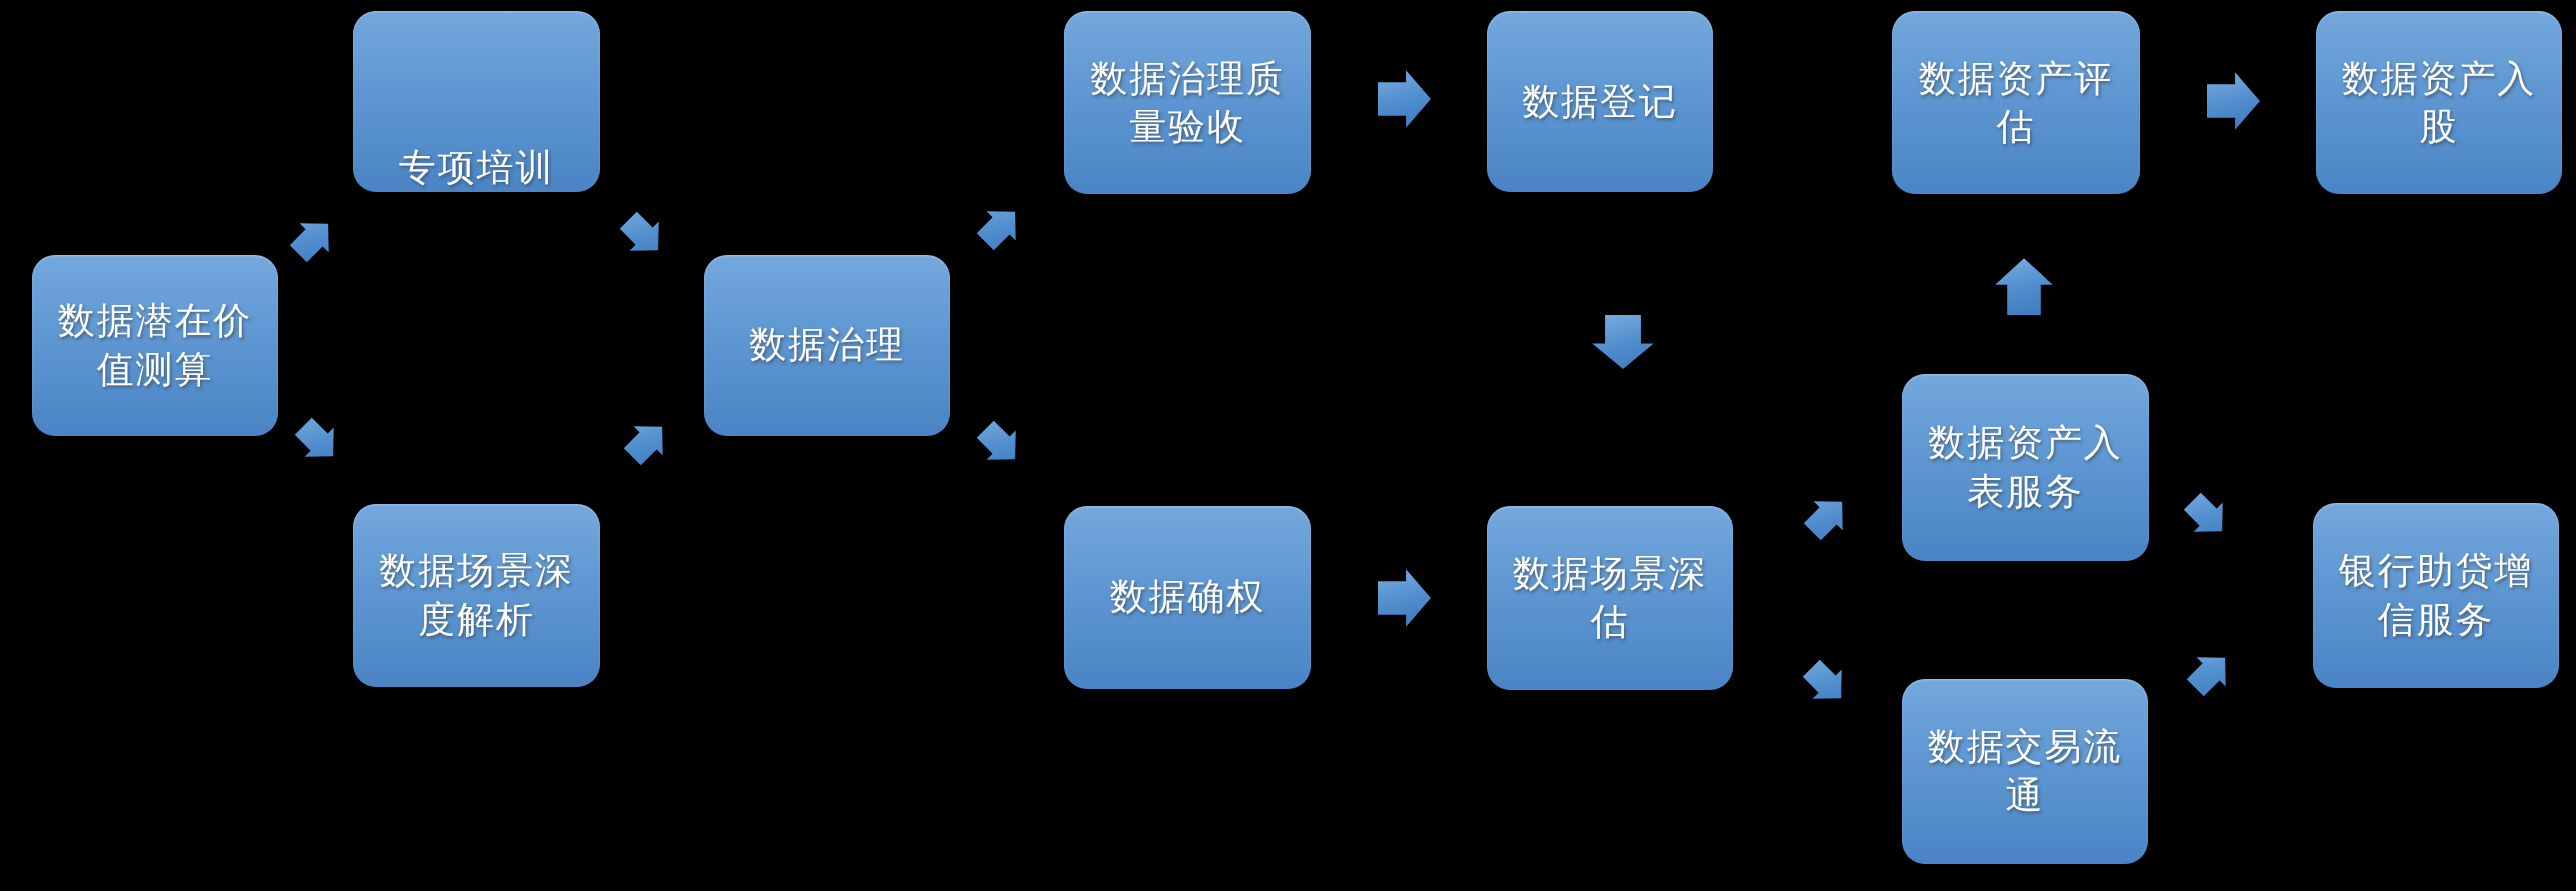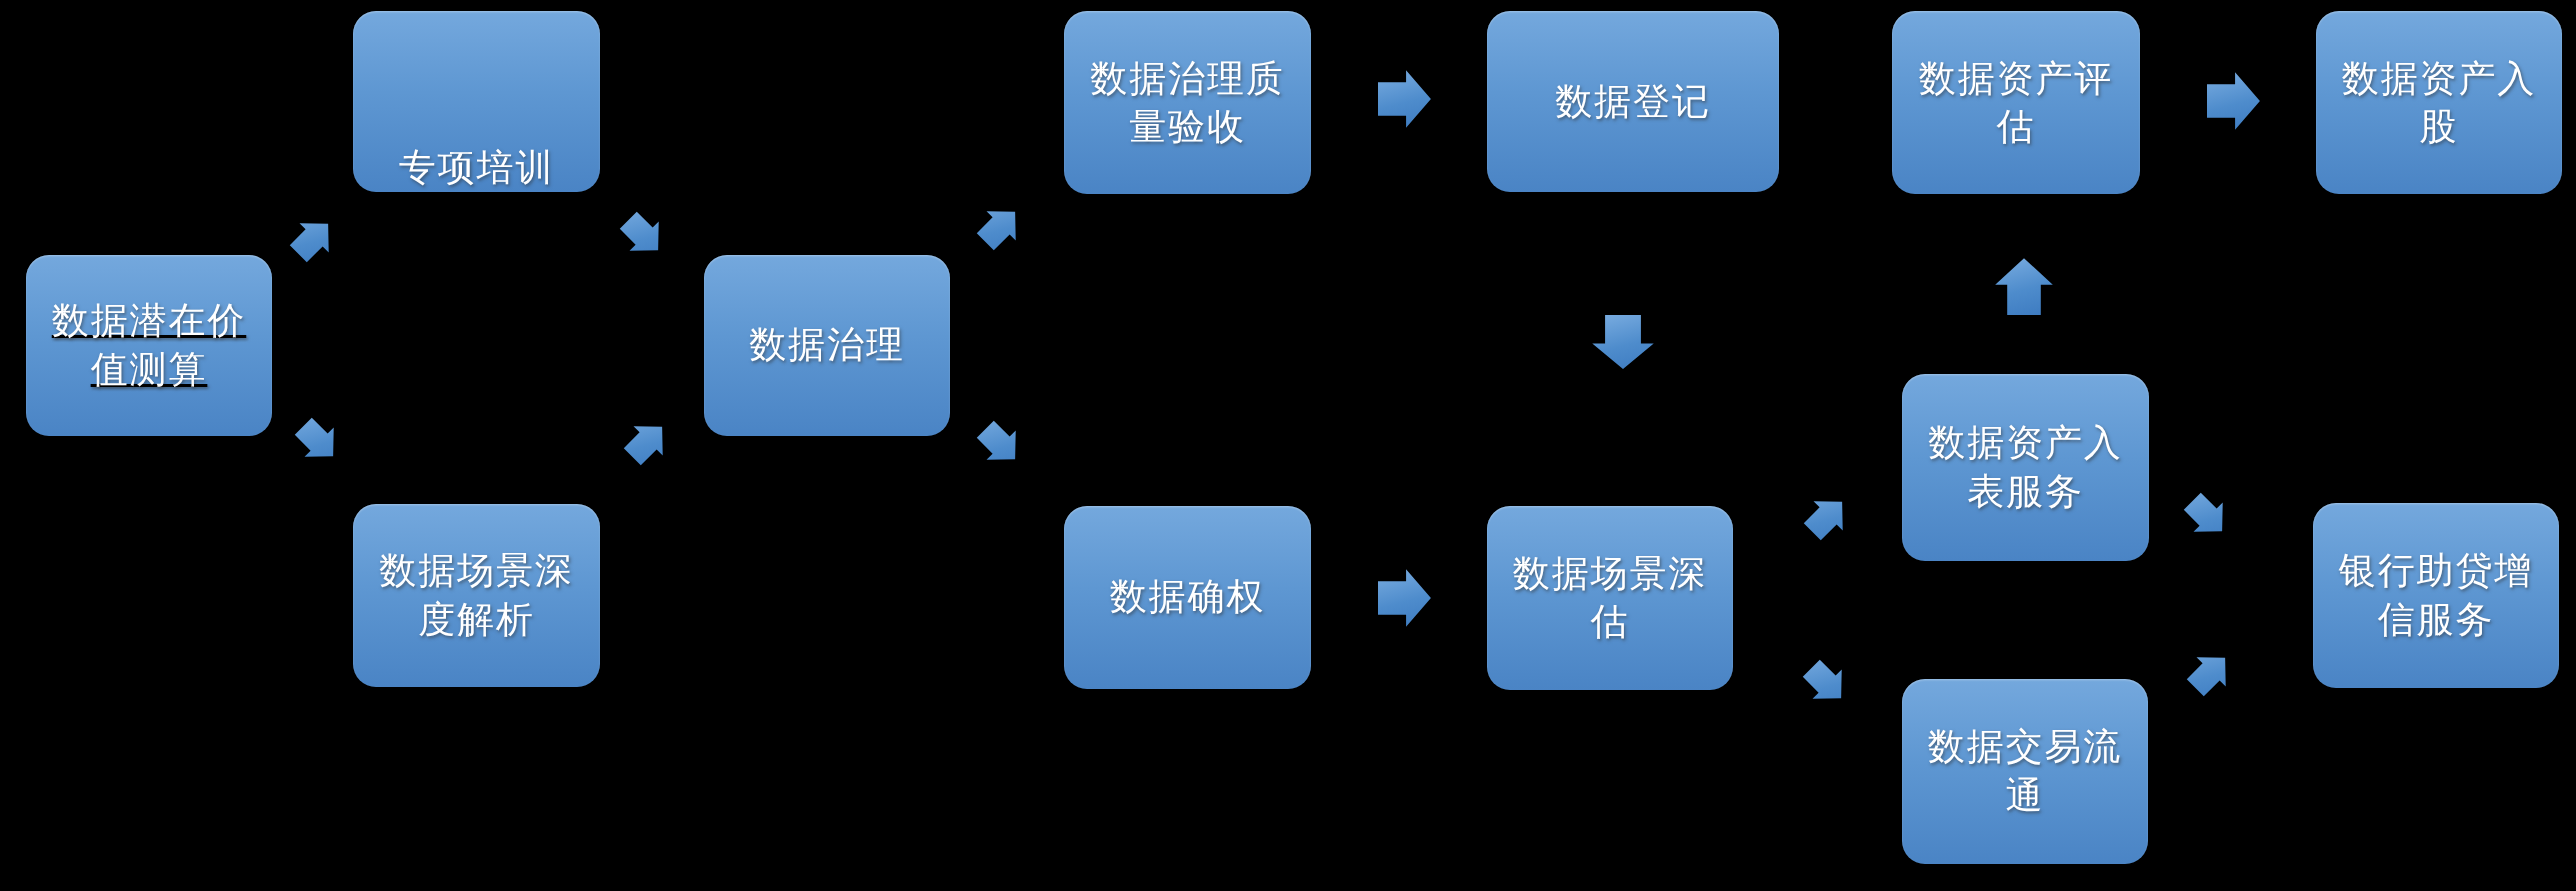--- a/index.html
+++ b/index.html
@@ -24,39 +24,39 @@
   .arrow.right{clip-path:polygon(0% 22%,52% 22%,52% 2%,98% 50%,52% 98%,52% 78%,0% 78%);}
   .arrow.down{clip-path:polygon(78% 0%,78% 52%,98% 52%,50% 98%,2% 52%,22% 52%,22% 0%);}
   .arrow.up{clip-path:polygon(78% 100%,78% 48%,98% 48%,50% 2%,2% 48%,22% 48%,22% 100%);}
   .arrow.up-right{clip-path:polygon(9.8% 61.4%,36.6% 34.5%,26.3% 24.2%,74.8% 25.2%,75.8% 73.7%,65.5% 63.4%,38.6% 90.2%);}
   .arrow.down-right{clip-path:polygon(9.8% 38.6%,36.6% 65.5%,26.3% 75.8%,74.8% 74.8%,75.8% 26.3%,65.5% 36.6%,38.6% 9.8%);}
 </style>
 </head>
 <body>
 
 <div class="stage" id="stage">
-    <div class="node" style="left: 26px; top: 255px; width: 246px; height: 181px; text-decoration: underline;">
+    <div class="node" style="left: 32px; top: 255px; width: 246px; height: 181px;">
       <span class="node-label">数据潜在价
 值测算</span>
     </div>
     <div class="node" style="left: 353px; top: 11.3px; width: 247px; height: 181px; align-items: flex-end;">
       <span class="node-label">专项培训</span>
     </div>
     <div class="node" style="left: 353px; top: 504px; width: 247px; height: 183px;">
       <span class="node-label">数据场景深
 度解析</span>
     </div>
     <div class="node" style="left: 704px; top: 255px; width: 246px; height: 181px;">
       <span class="node-label">数据治理</span>
     </div>
     <div class="node" style="left: 1064px; top: 11.3px; width: 247px; height: 183px;">
       <span class="node-label">数据治理质
 量验收</span>
     </div>
-    <div class="node" style="left: 1487px; top: 11.3px; width: 292px; height: 181px;">
+    <div class="node" style="left: 1487px; top: 11.3px; width: 226px; height: 181px;">
       <span class="node-label">数据登记</span>
     </div>
     <div class="node" style="left: 1064px; top: 506px; width: 247px; height: 183px;">
       <span class="node-label">数据确权</span>
     </div>
     <div class="node" style="left: 1487px; top: 506px; width: 246px; height: 184px;">
       <span class="node-label">数据场景深
 估</span>
     </div>
     <div class="node" style="left: 1902px; top: 374px; width: 247px; height: 187px;">

